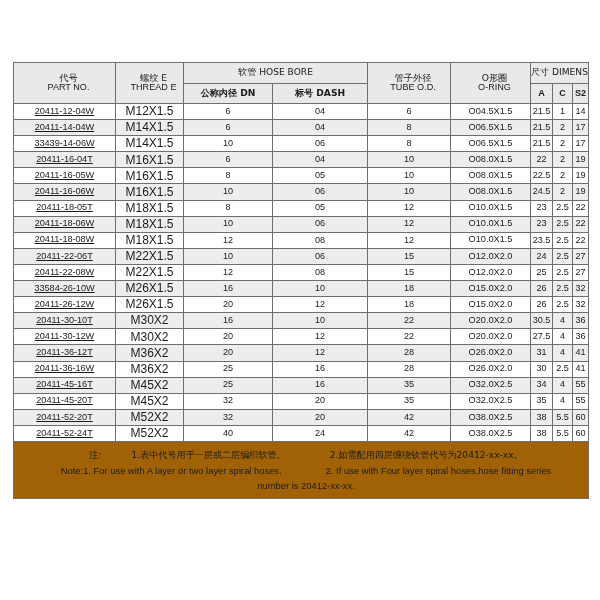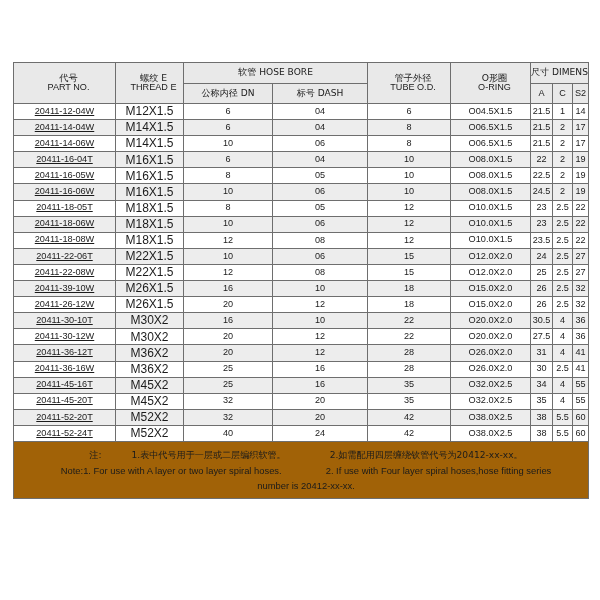--- a/index.html
+++ b/index.html
@@ -45,20 +45,21 @@
     white-space: nowrap;
     overflow: hidden;
   }
   thead td {
     background: #e9e9e9;
     height: 20px;
     font-size: 9.3px;
   }
   thead td.hd2 {
     height: 19px;
+    font-weight: bold;
   }
   .cn {
     font-family: "DejaVu Sans", sans-serif;
     font-size: 9.2px;
   }
   .hdr-line {
     display: block;
     margin-left: 8px;
   }
   tbody tr { height: 16.1px; }
@@ -153,21 +154,21 @@
             <td class="thread">M14X1.5</td>
             <td>6</td>
             <td>04</td>
             <td>8</td>
             <td class="oring">O06.5X1.5</td>
             <td>21.5</td>
             <td>2</td>
             <td>17</td>
           </tr>
           <tr class="odd">
-            <td class="partno">20411-14-06W</td>
+            <td class="partno">33439-14-06W</td>
             <td class="thread">M14X1.5</td>
             <td>10</td>
             <td>06</td>
             <td>8</td>
             <td class="oring">O06.5X1.5</td>
             <td>21.5</td>
             <td>2</td>
             <td>17</td>
           </tr>
           <tr class="even">
@@ -252,21 +253,21 @@
             <td class="thread">M22X1.5</td>
             <td>12</td>
             <td>08</td>
             <td>15</td>
             <td class="oring">O12.0X2.0</td>
             <td>25</td>
             <td>2.5</td>
             <td>27</td>
           </tr>
           <tr class="even">
-            <td class="partno">20411-39-10W</td>
+            <td class="partno">33584-26-10W</td>
             <td class="thread">M26X1.5</td>
             <td>16</td>
             <td>10</td>
             <td>18</td>
             <td class="oring">O15.0X2.0</td>
             <td>26</td>
             <td>2.5</td>
             <td>32</td>
           </tr>
           <tr class="odd">

